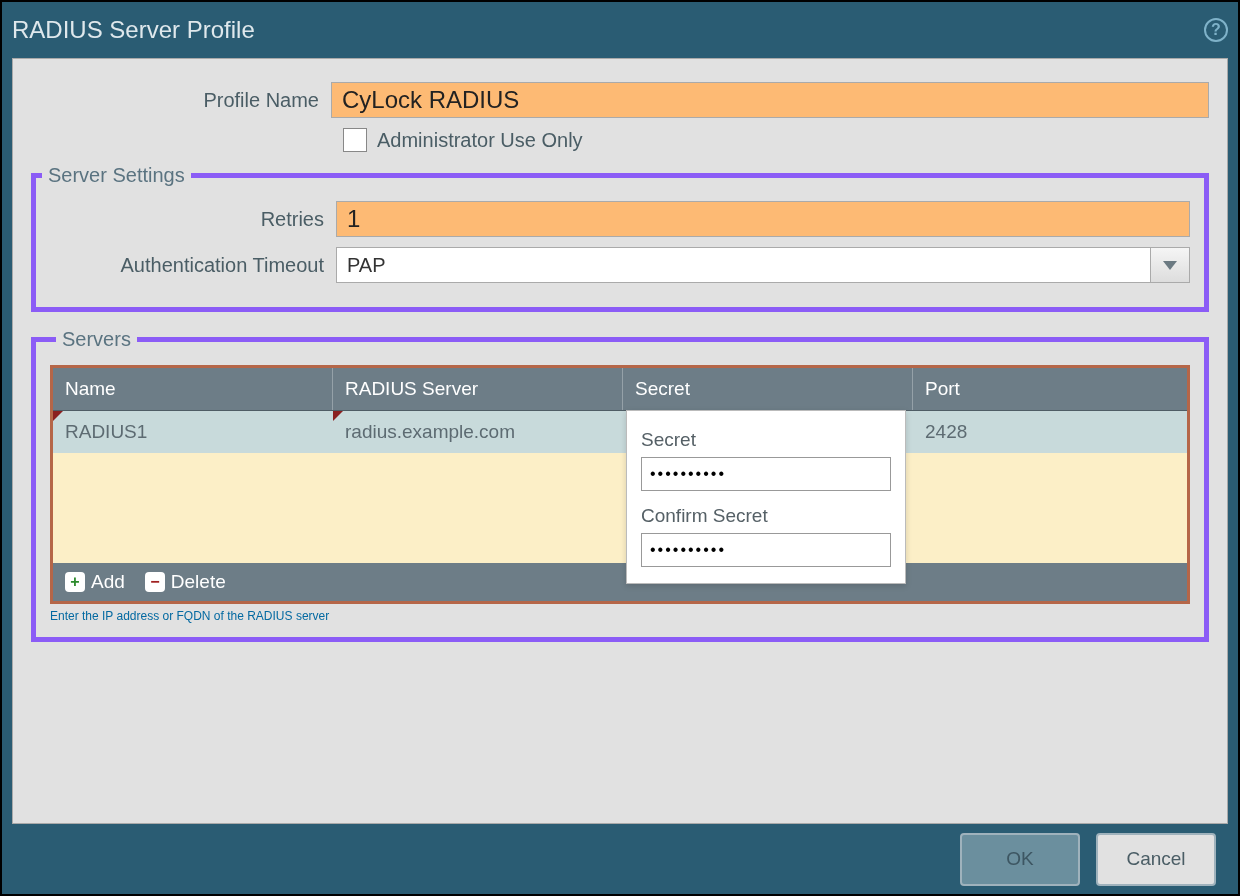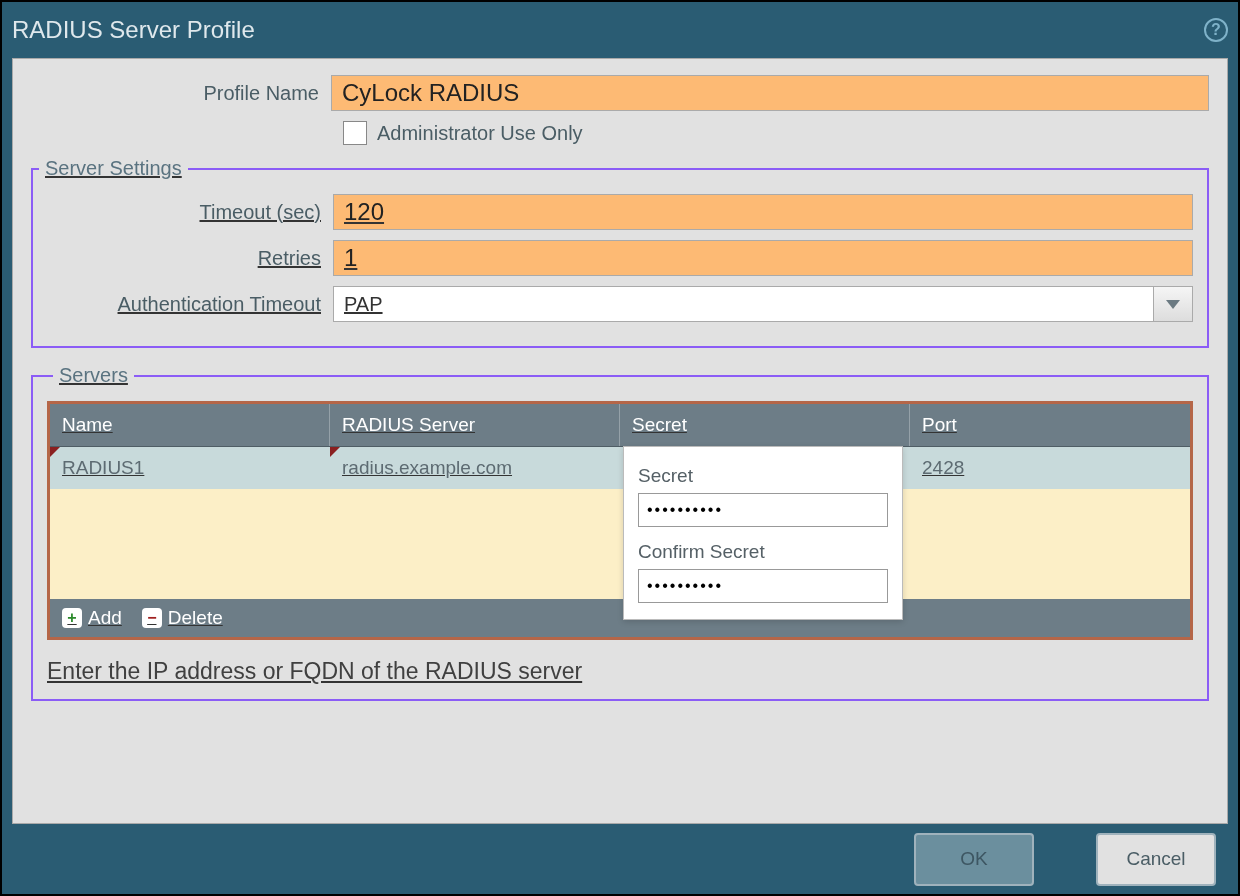--- a/index.html
+++ b/index.html
@@ -40,21 +40,21 @@
     color: #7fb2c9;
     font-size: 16px;
     font-weight: bold;
     cursor: pointer;
   }
   .body {
     flex: 1;
     background: #e1e1e1;
     margin: 0 10px 0 10px;
     border: 1px solid #a9a9a9;
-    padding: 16px 18px;
+    padding: 23px 18px;
     display: flex;
     flex-direction: column;
   }
   .form-row {
     display: flex;
     align-items: center;
     margin-bottom: 10px;
   }
   .form-label {
     width: 300px;
@@ -85,25 +85,24 @@
     background: #fff;
     margin-right: 10px;
     cursor: pointer;
   }
   .checkbox-label {
     color: #4a5d65;
     font-size: 20px;
   }
 
   fieldset.group {
-    border: 2px solid #8b5cf6;
+    border: 5px solid #8b5cf6;
     margin: 0 0 16px 0;
     padding: 14px 14px 14px 0;
     background: #e1e1e1;
-    text-decoration: underline;
   }
   fieldset.group legend {
     color: #5a7380;
     font-size: 20px;
     padding: 0 6px;
     margin-left: 6px;
   }
 
   .select-wrap {
     flex: 1;
@@ -203,23 +202,23 @@
     display: flex;
     align-items: center;
     justify-content: center;
     font-weight: bold;
     font-size: 16px;
   }
   .icon-add { color: #2b8a2b; }
   .icon-del { color: #a02020; }
 
   .hint {
-    color: #404040;
-    font-size: 23px;
-    margin-top: 18px;
+    color: #0369a1;
+    font-size: 12px;
+    margin-top: 5px;
   }
 
   .footer {
     height: 70px;
     background: #2a5c73;
     display: flex;
     align-items: center;
     justify-content: flex-end;
     padding: 0 22px;
     gap: 16px;
@@ -228,21 +227,20 @@
     min-width: 120px;
     height: 53px;
     border: 2px solid #9fb2bc;
     border-radius: 4px;
     color: #4a5d65;
     font-size: 19px;
     display: flex;
     align-items: center;
     justify-content: center;
     cursor: pointer;
-    margin-left: 46px;
   }
   .btn-ok {
     background: #6b8f9e;
     color: #3d5662;
   }
   .btn-cancel {
     background: #e1e1e1;
   }
 
   .secret-popup {
@@ -288,24 +286,20 @@
     </div>
 
     <div class="checkbox-row">
       <div class="checkbox"></div>
       <span class="checkbox-label">Administrator Use Only</span>
     </div>
 
     <fieldset class="group">
       <legend>Server Settings</legend>
 
-      <div class="form-row">
-        <div class="form-label">Timeout (sec)</div>
-        <input class="form-input" type="text" value="120" style="">
-      </div>
 
       <div class="form-row">
         <div class="form-label">Retries</div>
         <input class="form-input" type="text" value="1" style="">
       </div>
 
       <div class="form-row">
         <div class="form-label">Authentication Timeout</div>
         <div class="select-wrap">
           <div class="select-input">PAP</div>

